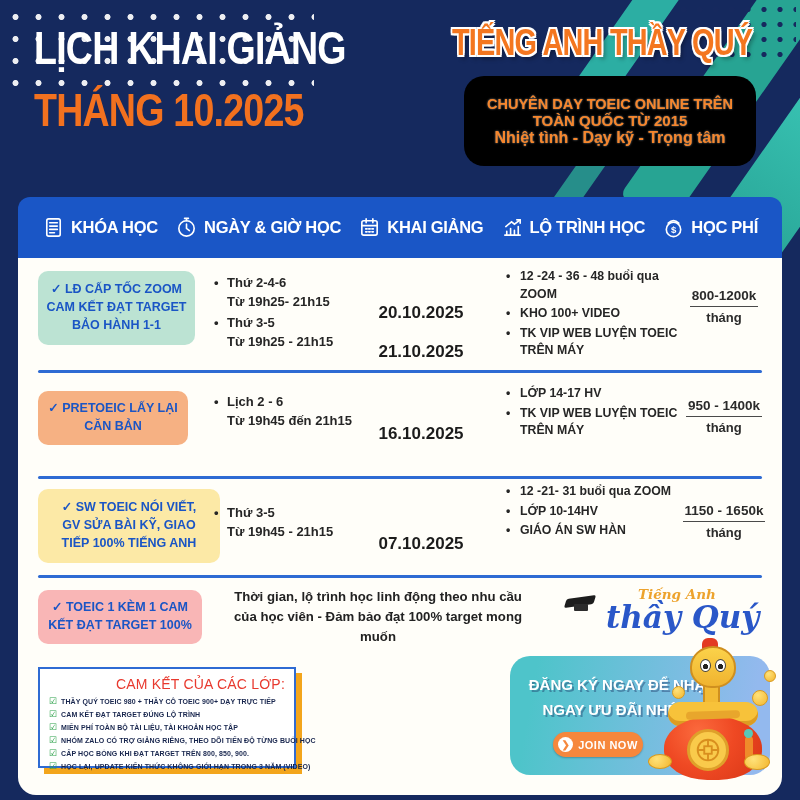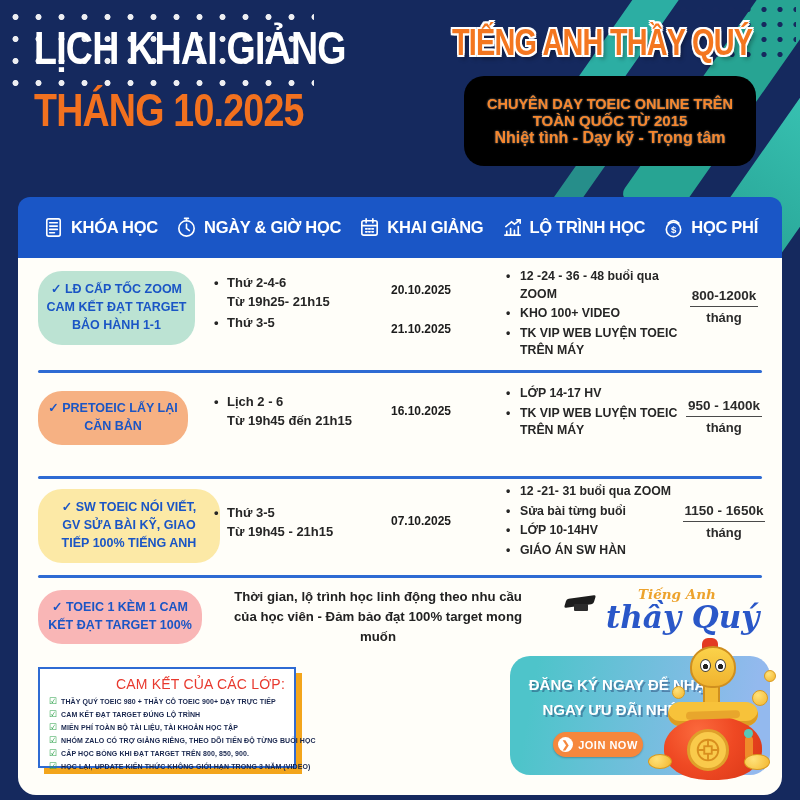--- a/index.html
+++ b/index.html
@@ -35,29 +35,29 @@
   
   .bar{left:18px;top:197px;width:764px;height:61px;background:#1a56c6;border-radius:12px 12px 0 0;z-index:2;
     display:flex;align-items:center;justify-content:space-between;padding:0 24px;box-sizing:border-box;}
   .hgroup{display:flex;align-items:center;gap:6px;color:#fff;font-weight:800;font-size:16.5px;letter-spacing:-.3px;white-space:nowrap;}
   .hgroup svg{width:23px;height:23px;flex:0 0 auto;}
 
   
   .card{left:18px;top:258px;width:764px;height:537px;background:#fffef9;border-radius:0 0 18px 18px;z-index:2;}
 
   
-  .cbox{z-index:3;border-radius:24px;display:flex;flex-direction:column;justify-content:center;align-items:center;
+  .cbox{z-index:3;border-radius:10px;display:flex;flex-direction:column;justify-content:center;align-items:center;
     color:#1a55c5;font-weight:800;font-size:12.5px;line-height:1.42;text-align:center;padding:2px 6px;box-sizing:border-box;}
   .mint{background:#bce3d3;} .peach{background:#f6b183;} .yellow{background:#fce9a6;} .pink{background:#f9b6b6;}
 
   .sched{z-index:3;color:#262626;font-weight:700;font-size:13px;line-height:19px;}
   .sched .day{position:relative;padding-left:13px;}
   .sched .day::before{content:"•";position:absolute;left:0;}
   .sched .time{padding-left:13px;}
-  .date{z-index:3;color:#1c1c1c;font-weight:800;font-size:12px;width:90px;text-align:center;}
+  .date{z-index:3;color:#1c1c1c;font-weight:800;font-size:17px;width:90px;text-align:center;margin-top:20px;}
   .rmap{z-index:3;width:178px;color:#262626;font-weight:700;font-size:12.3px;line-height:17.5px;}
   .rmap .rm{position:relative;padding-left:14px;margin-bottom:2px;}
   .rmap .rm::before{content:"•";position:absolute;left:0;}
   .price{z-index:3;display:flex;flex-direction:column;align-items:center;color:#2b2b2b;font-weight:800;}
   .price .num{font-size:13.5px;border-bottom:1.5px solid #4a4a4a;padding:0 2px 3px;}
   .price .unit{font-size:13px;margin-top:3px;}
   .sep{left:38px;width:724px;height:3px;background:#2f6bd3;border-radius:2px;z-index:3;}
 
   .note{z-index:3;width:292px;text-align:center;color:#222;font-weight:800;font-size:13.2px;line-height:20px;}
 
@@ -178,20 +178,21 @@
 
   <div class="abs cbox mint" style="left:38px;top:271px;width:157px;height:74px;">
     <span>✓ LĐ CẤP TỐC ZOOM</span>
     <span>CAM KẾT ĐẠT TARGET</span>
     <span>BẢO HÀNH 1-1</span>
   </div>
   <div class="abs sched" style="left:214px;top:273px;width:165px;">
     <div class="day">Thứ 2-4-6</div>
     <div class="time">Từ 19h25- 21h15</div>
     <div class="day" style="margin-top:2px;">Thứ 3-5</div>
+    <div class="time">Từ 19h25 - 21h15</div>
   </div>
   <div class="abs date" style="left:376px;top:283px;">20.10.2025</div>
   <div class="abs date" style="left:376px;top:322px;">21.10.2025</div>
   <div class="abs rmap" style="left:506px;top:268px;">
     <div class="rm">12 -24 - 36 - 48 buổi qua ZOOM</div>
     <div class="rm">KHO 100+ VIDEO</div>
     <div class="rm">TK VIP WEB LUYỆN TOEIC TRÊN MÁY</div>
   </div>
   <div class="abs price" style="left:684px;top:288px;width:80px;">
     <span class="num">800-1200k</span>
@@ -223,21 +224,20 @@
     <span>GV SỬA BÀI KỸ, GIAO</span>
     <span>TIẾP 100% TIẾNG ANH</span>
   </div>
   <div class="abs sched" style="left:214px;top:503px;width:165px;">
     <div class="day">Thứ 3-5</div>
     <div class="time">Từ 19h45 - 21h15</div>
   </div>
   <div class="abs date" style="left:376px;top:514px;">07.10.2025</div>
   <div class="abs rmap" style="left:506px;top:483px;">
     <div class="rm">12 -21- 31 buổi qua ZOOM</div>
-    <div class="rm">Sửa bài từng buổi</div>
     <div class="rm">LỚP 10-14HV</div>
     <div class="rm">GIÁO ÁN SW HÀN</div>
   </div>
   <div class="abs price" style="left:676px;top:503px;width:96px;">
     <span class="num">1150 - 1650k</span>
     <span class="unit">tháng</span>
   </div>
   <div class="abs sep" style="top:575px;"></div>
 
   <div class="abs cbox pink" style="left:38px;top:590px;width:164px;height:54px;">

